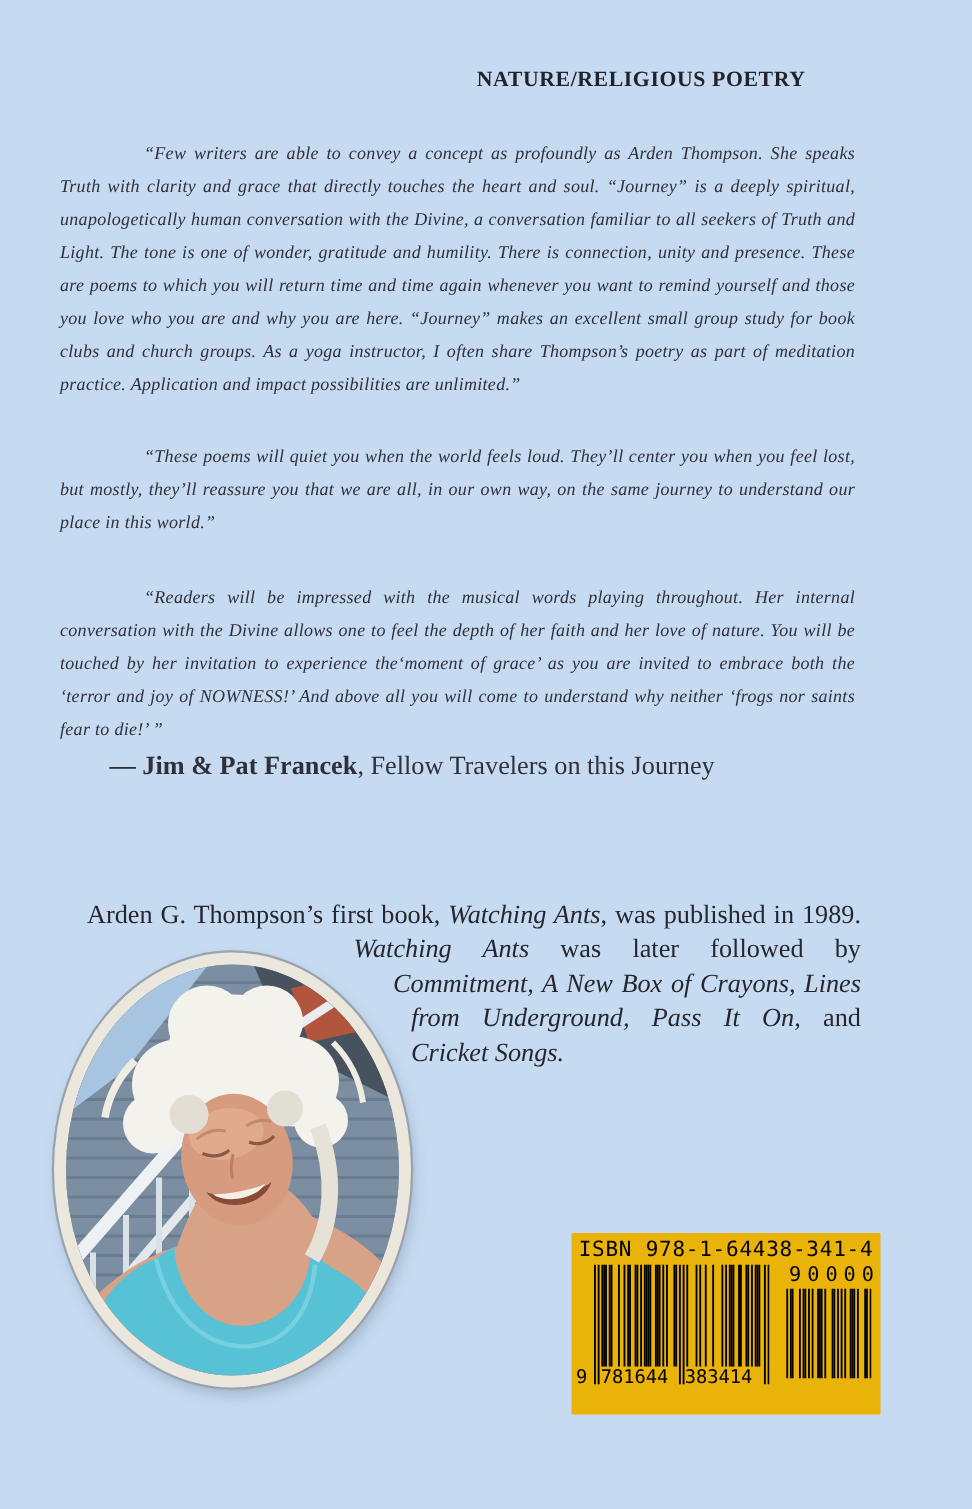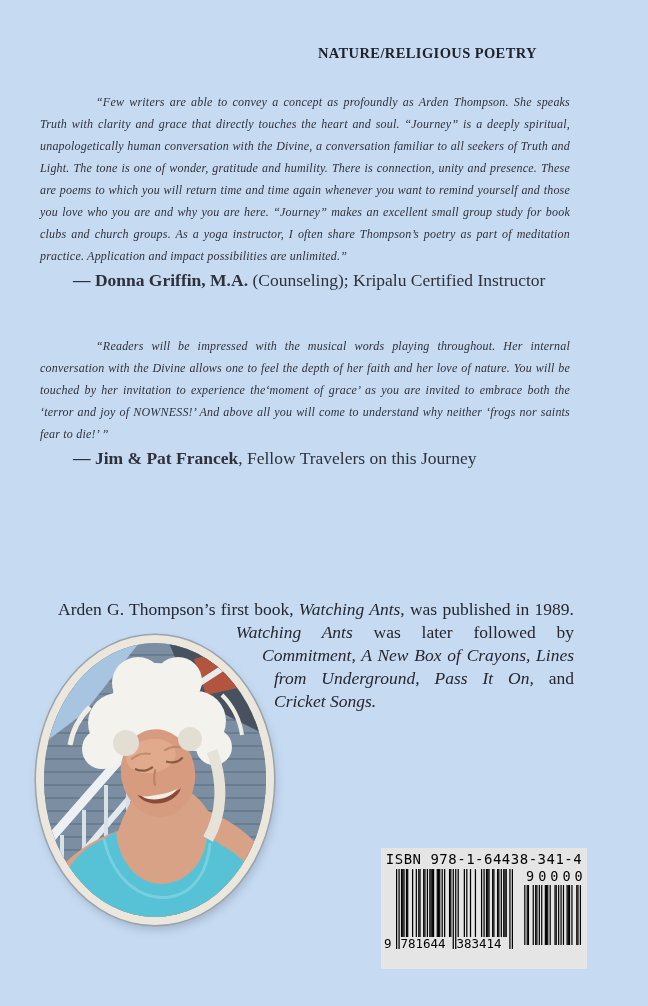--- a/index.html
+++ b/index.html
@@ -15,21 +15,21 @@
     text-align:right;padding-right:33px;
     font-weight:bold;font-size:14.5px;letter-spacing:.4px;color:#22222b;
   }
 
   .quote{
     margin:0;text-align:justify;font-style:italic;
     font-size:12px;line-height:22px;text-indent:56px;letter-spacing:.2px;
   }
   .q1{margin-top:29px}
   .q2{margin-top:26px}
-  .q3{margin-top:44px}
+  .q3{margin-top:28px}
   .attribution{
     margin:2px 0 0 0;padding-left:33px;
     font-size:17.5px;line-height:22px;
   }
   .attribution .attr-name{font-weight:bold}
 
   .bio{
     position:absolute;left:40px;right:26px;top:598px;
     font-weight:normal;font-size:17.5px;line-height:23px;text-align:justify;
     padding-left:18px;color:#26262e;
@@ -46,22 +46,22 @@
     margin-top:37px;width:222px;height:274px;border-radius:50%;
     background:#ebe7dc;padding:8px;
     box-shadow:0 0 0 1.5px #9aa2ad, 2px 5px 9px rgba(80,95,115,.3);
   }
   .photo-img{
     width:222px;height:274px;border-radius:50%;overflow:hidden;background:#7b8ea2;
   }
   svg.scene{display:block;width:222px;height:274px}
 
   .barcode{
-    position:absolute;left:381px;top:848px;width:206px;height:121px;
-    background:#e5e5e5;color:#000;box-sizing:border-box;
+    position:absolute;left:381px;top:822px;width:206px;height:121px;
+    background:#eab308;color:#000;box-sizing:border-box;
     font-family:"DejaVu Sans Mono",monospace;padding-top:3px;
   }
   .isbn-line{font-size:14px;line-height:17px;text-align:center;letter-spacing:.5px;white-space:nowrap}
   .bars-row{display:flex;margin-top:1px;padding-left:15px}
   .main-wrap{width:118px}
   #ean13-svg{display:block;width:117px;height:80px}
   .ean-digits{
     display:flex;width:132px;margin-left:-12px;margin-top:-12px;
     font-size:12.5px;line-height:14px;
   }
@@ -75,24 +75,24 @@
 </head>
 <body>
 
 <div class="page">
   <div class="flow">
 
     <div class="category">NATURE/RELIGIOUS POETRY</div>
 
     <section>
       <p class="quote q1">“Few writers are able to convey a concept as profoundly as Arden Thompson. She speaks Truth with clarity and grace that directly touches the heart and soul. “Journey” is a deeply spiritual, unapologetically human conversation with the Divine, a conversation familiar to all seekers of Truth and Light. The tone is one of wonder, gratitude and humility. There is connection, unity and presence. These are poems to which you will return time and time again whenever you want to remind yourself and those you love who you are and why you are here. “Journey” makes an excellent small group study for book clubs and church groups. As a yoga instructor, I often share Thompson’s poetry as part of meditation practice. Application and impact possibilities are unlimited.”</p>
-      <p class="attribution"><span class="attr-name">— Donna Griffin, M.A.</span><span class="attr-rest"> (Counseling); Kripalu Certified Instructor</span></p>
     </section>
 
     <section>
+      <p class="quote q2">“These poems will quiet you when the world feels loud. They’ll center you when you feel lost, but mostly, they’ll reassure you that we are all, in our own way, on the same journey to understand our place in this world.”</p>
     </section>
 
     <section>
       <p class="quote q3">“Readers will be impressed with the musical words playing throughout. Her internal conversation with the Divine allows one to feel the depth of her faith and her love of nature. You will be touched by her invitation to experience the‘moment of grace’ as you are invited to embrace both the ‘terror and joy of NOWNESS!’ And above all you will come to understand why neither ‘frogs nor saints fear to die!’ ”</p>
       <p class="attribution"><span class="attr-name">— Jim &amp; Pat Francek</span><span class="attr-rest">, Fellow Travelers on this Journey</span></p>
     </section>
   </div>
 
   <section class="bio">
     <div class="photo-float">

